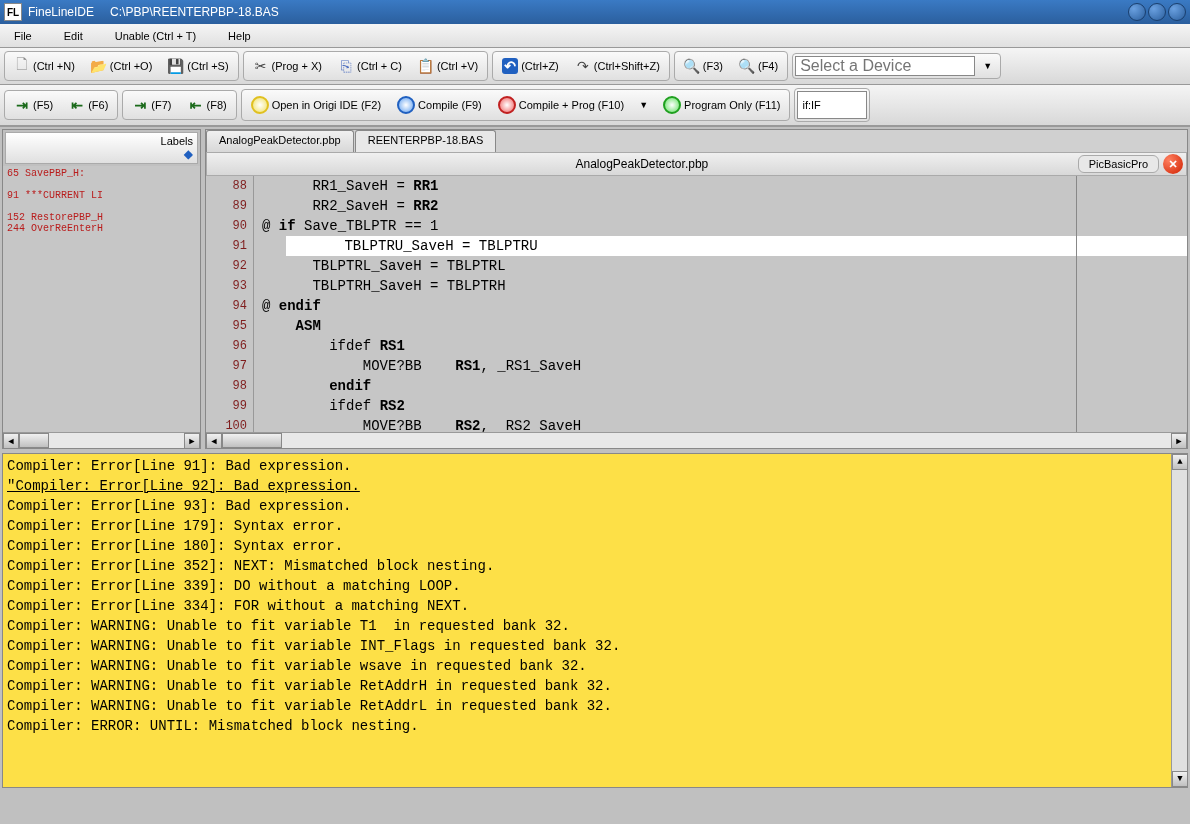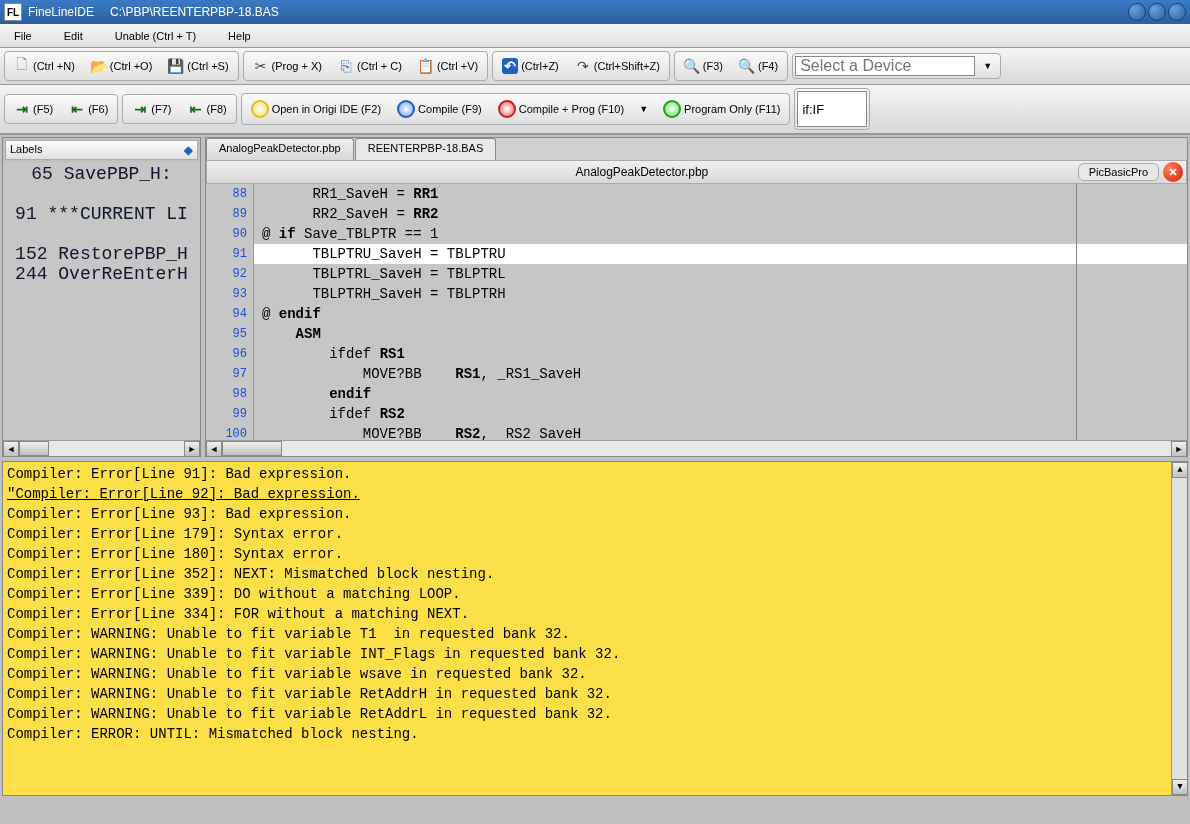--- a/index.html
+++ b/index.html
@@ -25,46 +25,46 @@
 .tb-icon.redo { color: #444; }
 .tb-icon.find { color: #888; }
 .tb-icon.findnext { color: #c08020; }
 .tb-icon.bookmark { color: #1a6a1a; font-weight: bold; }
 .tb-icon.circle { border-radius: 50%; width: 18px; height: 18px; border: 2px solid; }
 .tb-icon.circle.yellow { border-color: #e0c020; background: radial-gradient(circle,#fff,#f0e060); }
 .tb-icon.circle.blue { border-color: #2060c0; background: radial-gradient(circle,#fff,#60a0f0); }
 .tb-icon.circle.red { border-color: #c02020; background: radial-gradient(circle,#fff,#f06060); }
 .tb-icon.circle.green { border-color: #20a020; background: radial-gradient(circle,#fff,#60e060); }
 .device-select { width: 180px; height: 20px; border: 1px solid #888; background: #fff; padding: 1px 4px; font-size: 16px; }
-.if-box { width: 70px; height: 36px; border: 1px solid #888; background: #fff; padding: 1px 4px; font-size: 13px; }
+.if-box { width: 70px; height: 28px; border: 1px solid #888; background: #fff; padding: 1px 4px; font-size: 11px; }
 .dropdown-arrow { font-size: 9px; padding: 0 6px; cursor: pointer; }
 .main-area { display: flex; height: 325px; border-top: 1px solid #999; }
 .sidebar { width: 199px; background: #c0c0c0; border: 1px solid #888; margin: 2px; display: flex; flex-direction: column; }
-.sidebar-header { background: linear-gradient(to bottom,#fff,#e0e0e0); border: 1px solid #aaa; margin: 2px; padding: 2px 4px; display: flex; align-items: flex-start; justify-content: space-between; }
+.sidebar-header { background: linear-gradient(to bottom,#fff,#e0e0e0); border: 1px solid #aaa; margin: 2px; padding: 2px 4px; display: flex; align-items: flex-end; justify-content: space-between; flex-direction: column; }
 .sidebar-dropdown-icon { color: #2060c0; font-size: 12px; }
-.sidebar-content { flex: 1; font-family: 'Courier New', monospace; font-size: 18px; padding: 2px 4px; overflow: hidden; background: #c6c6c6; color: #0f172a; text-align: center; }
+.sidebar-content { flex: 1; font-family: 'Courier New', monospace; font-size: 10px; padding: 2px 4px; overflow: hidden; background: #c6c6c6; color: #b91c1c; }
 .sidebar-line { white-space: nowrap; }
 .sidebar-scroll { height: 16px; background: #e0e0e0; border-top: 1px solid #999; display: flex; }
 .scroll-btn { width: 16px; height: 16px; background: linear-gradient(to bottom,#f0f0f0,#c0c0c0); border: 1px solid #888; display: flex; align-items: center; justify-content: center; font-size: 9px; }
 .scroll-track { flex: 1; background: #e8e8e8; }
 .scroll-thumb { width: 30px; height: 100%; background: linear-gradient(to bottom,#f0f0f0,#c0c0c0); border: 1px solid #888; }
 .editor-area { flex: 1; margin: 2px; display: flex; flex-direction: column; border: 1px solid #888; }
 .tabs { display: flex; background: #d0d0d0; height: 22px; }
 .tab { padding: 3px 12px; border: 1px solid #888; border-bottom: none; background: linear-gradient(to bottom,#f0f0f0,#d8d8d8); margin-right: 1px; cursor: pointer; font-size: 11px; border-radius: 3px 3px 0 0; }
 .tab.active { background: #e8e8e8; }
 .file-header { display: flex; align-items: center; background: linear-gradient(to bottom,#f0f0f0,#d8d8d8); border: 1px solid #aaa; height: 24px; }
 .file-title { flex: 1; text-align: center; font-size: 12px; }
 .file-lang { padding: 2px 10px; border: 1px solid #aaa; background: #e8e8e8; margin: 1px; border-radius: 6px; }
 .close-btn { width: 20px; height: 20px; border-radius: 50%; background: radial-gradient(circle at 30% 30%,#ff8060,#d02000); color: #fff; display: flex; align-items: center; justify-content: center; margin: 1px 3px; cursor: pointer; font-weight: bold; }
 .code-container { flex: 1; display: flex; overflow: hidden; background: #c6c6c6; font-family: 'Courier New', monospace; font-size: 14px; }
-.gutter { width: 48px; text-align: right; padding-right: 6px; color: #1d4ed8; background: #c6c6c6; border-right: 1px solid #999; }
+.gutter { width: 48px; text-align: right; padding-right: 6px; color: #7f1d1d; background: #c6c6c6; border-right: 1px solid #999; }
 .gutter-line { height: 20px; line-height: 20px; font-size: 12px; }
 .code-body { flex: 1; position: relative; }
 .code-line { height: 20px; line-height: 20px; padding-left: 8px; white-space: pre; }
-.code-line.highlight { background: #fff; }
+.code-line.highlight { background: #fff; margin-left: 32px; }
 .code-divider { position: absolute; right: 110px; top: 0; bottom: 0; width: 1px; background: #888; }
 .hscroll { height: 16px; background: #e0e0e0; border-top: 1px solid #999; display: flex; }
 .output-panel { margin: 2px; border: 1px solid #888; background: #fde047; font-family: 'Courier New', monospace; font-size: 14px; height: 335px; position: relative; }
 .output-content { padding: 2px 4px; }
 .output-line { height: 20px; line-height: 20px; white-space: pre; }
 .output-line.underline { text-decoration: underline; }
 .vscroll-out { position: absolute; right: 0; top: 0; bottom: 0; width: 16px; background: #e0e0e0; border-left: 1px solid #999; display: flex; flex-direction: column; }
 .vscroll-track { flex: 1; }
 b { font-weight: bold; }
 .at-sym { color: #000; }

